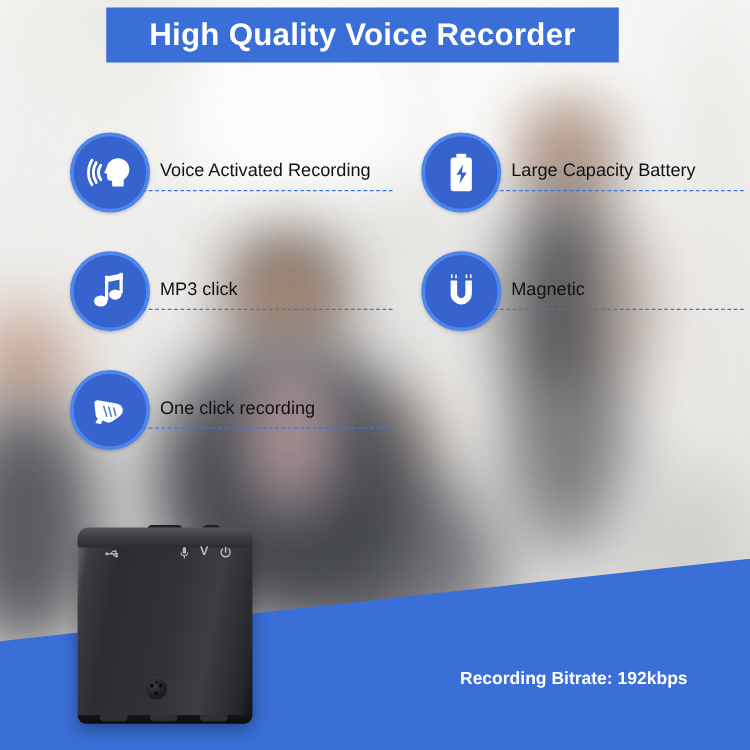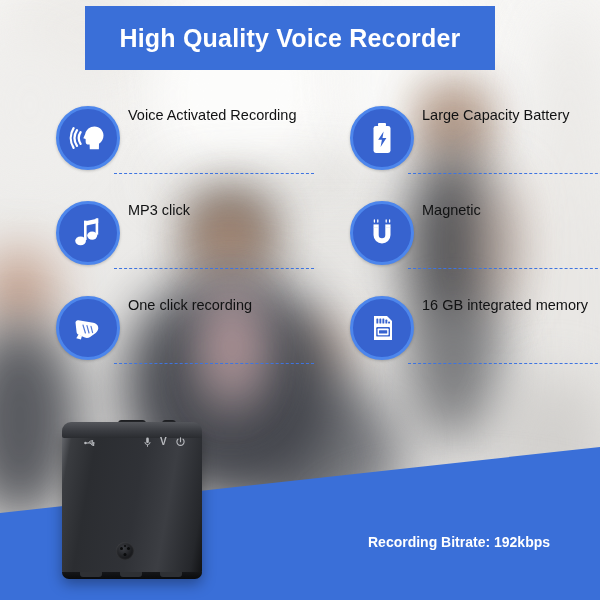--- a/index.html
+++ b/index.html
@@ -42,33 +42,33 @@
   .p-left-body{left:-40px;top:320px;width:120px;height:200px;background:#4a4c52;opacity:.9;filter:blur(14px);border-radius:40px;}
   .p-left-top{left:-30px;top:30px;width:120px;height:150px;background:#efeeec;opacity:.85;filter:blur(18px);}
   
   .p-mid-head{left:290px;top:320px;width:56px;height:62px;background:#c09a82;opacity:.75;filter:blur(13px);}
   .p-mid-body{left:252px;top:378px;width:150px;height:170px;background:#5a5c62;opacity:.8;filter:blur(15px);border-radius:40px 40px 0 0;}
   .p-right-seat{left:498px;top:372px;width:110px;height:140px;background:#c9c7c4;opacity:.7;filter:blur(16px);border-radius:30px;}
   .p-desk{left:330px;top:486px;width:280px;height:80px;background:#d9d7d4;opacity:.75;filter:blur(16px);}
 
   
   .title-banner{
-    position:absolute;left:85px;top:6px;width:410px;height:64px;
+    position:absolute;left:85px;top:6px;width:410px;height:44px;
     background:#3a6fd8;display:flex;align-items:center;justify-content:center;
   }
   .title-banner span{
     color:#ffffff;font-size:25px;font-weight:bold;letter-spacing:.2px;
     white-space:nowrap;
   }
 
   
   .features{position:absolute;left:0;top:98px;width:600px;height:280px;}
-  .feature{position:absolute;display:flex;}
+  .feature{position:absolute;display:flex;align-items:center;}
   .f-col-l{left:56px;}
-  .f-col-r{left:350px;}
+  .f-col-r{left:337px;}
   .f-row-1{top:8px;}
   .f-row-2{top:103px;}
   .f-row-3{top:198px;}
 
   .f-icon{
     position:relative;width:58px;height:58px;border-radius:50%;
     background:#3763cf;
     border:3px solid #4d86ec;
     box-shadow:0 1px 3px rgba(0,0,0,.22);
     flex:0 0 auto;
@@ -268,41 +268,20 @@
               <path d="M25.6 7.0v-2.0"></path>
           </g>
         </svg>
       </div>
       <div class="f-text-wrap">
         <span class="f-label">Magnetic</span>
         <div class="f-dash"></div>
       </div>
     </div>
 
-    <div class="feature f-col-r f-row-3">
-      <div class="f-icon">
-        <svg width="36" height="36" viewBox="0 0 36 36" aria-hidden="true">
-          <path d="M10.0 6.0h13.0l5.0 5.0v19.0h-18.0z" fill="#ffffff"></path>
-          <g fill="#3763cf">
-            <rect x="12.4" y="8.4" width="1.9" height="5.2" rx=".7"></rect>
-            <rect x="15.4" y="8.4" width="1.9" height="5.2" rx=".7"></rect>
-            <rect x="18.4" y="8.4" width="1.9" height="5.2" rx=".7"></rect>
-            <rect x="21.4" y="9.6" width="1.9" height="4.0" rx=".7"></rect>
-            <rect x="24.1" y="11.6" width="1.9" height="2.0" rx=".7"></rect>
-          </g>
-          <rect x="12.2" y="17.0" width="13.8" height="9.6" rx="1.2" fill="#3763cf"></rect>
-          <rect x="13.6" y="18.4" width="11.0" height="6.8" rx=".8" fill="#ffffff"></rect>
-          <rect x="15.0" y="20.2" width="8.2" height="3.2" rx=".5" fill="#3763cf"></rect>
-        </svg>
-      </div>
-      <div class="f-text-wrap">
-        <span class="f-label">16 GB integrated memory</span>
-        <div class="f-dash"></div>
-      </div>
-    </div>
 
   </div>
 
   <div class="footer-blue"></div>
 
   <div class="device-wrap">
     <div class="device-body"></div>
     <div class="device-nub nub-a"></div>
     <div class="device-nub nub-b"></div>
     <div class="device-top"></div>

